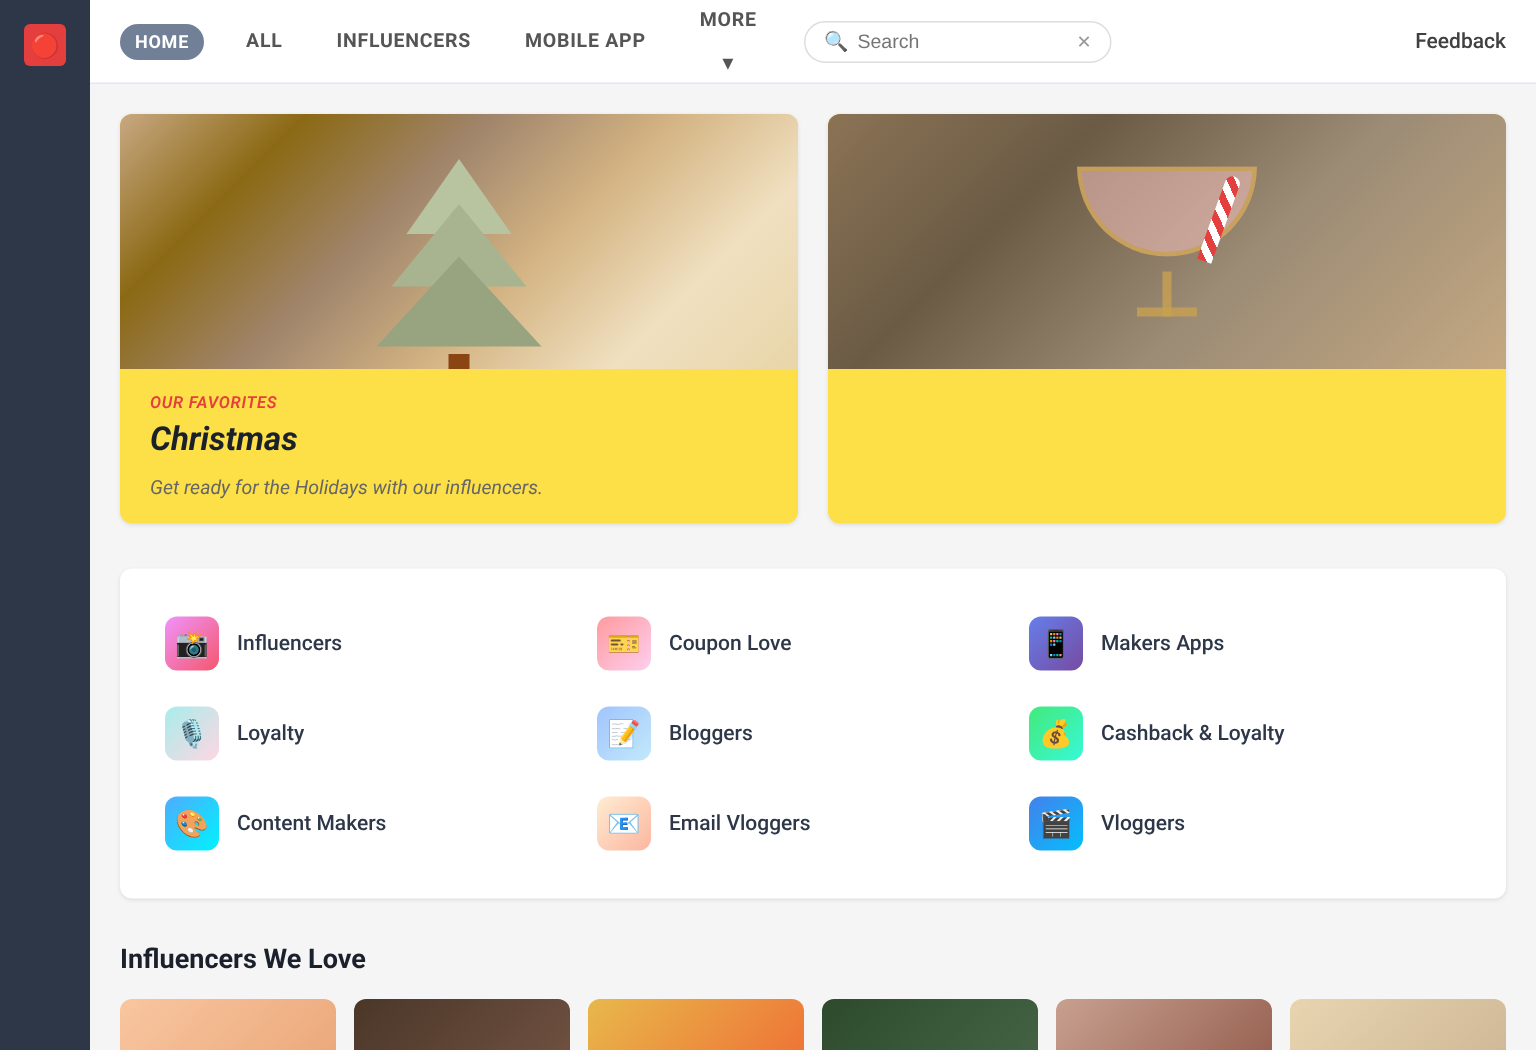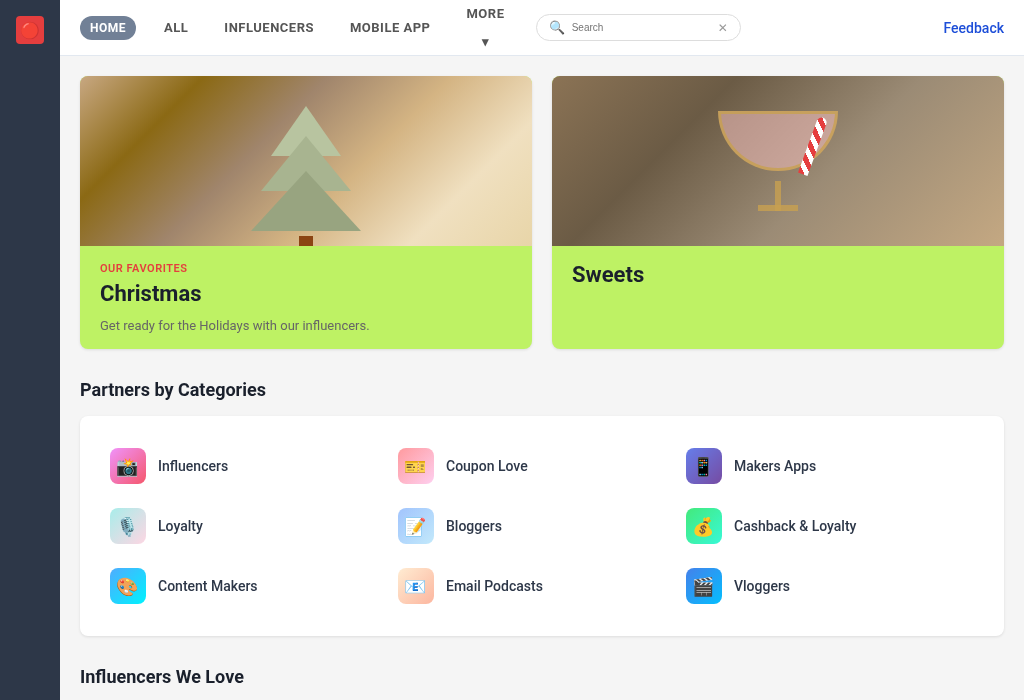--- a/index.html
+++ b/index.html
@@ -76,53 +76,54 @@
       background: white;
       border: 1px solid #ddd;
       border-radius: 20px;
       padding: 5px 12px;
       gap: 6px;
       margin-left: 4px;
     }
     .search-bar input {
       border: none;
       outline: none;
-      font-size: 10px;
+      font-size: 13px;
       color: #333;
       width: 140px;
       background: transparent;
     }
     .search-icon-svg { color: #999; font-size: 13px; }
     .search-close { color: #999; font-size: 12px; cursor: pointer; }
     .nav-spacer { flex: 1; }
     .feedback-link {
-      color: #1d4ed8;
+      color: #404040;
       font-size: 14px;
       font-weight: 500;
       cursor: pointer;
       padding-left: 44px;
     }
 
     
     .content-area {
       padding: 20px;
     }
 
     
     .feature-cards {
       display: grid;
       grid-template-columns: 1fr 1fr;
       gap: 20px;
       margin-bottom: 30px;
     }
     .feature-card {
-      background: #bef264;
+      background: #fde047;
       border-radius: 8px;
       overflow: hidden;
       box-shadow: 0 1px 3px rgba(0,0,0,0.1);
+      font-style: italic;
     }
     .card-image {
       width: 100%;
       height: 170px;
       overflow: hidden;
       position: relative;
     }
     .card-image-christmas {
       background: linear-gradient(135deg, #c8a882 0%, #8B6914 20%, #a0856c 40%, #d4b483 60%, #f0e0c0 80%, #e8d5a8 100%);
       display: flex;
@@ -378,28 +379,26 @@
       <div class="feature-card">
         <div class="card-image card-image-sweets">
           <div class="cocktail-glass">
             <div class="glass-bowl"></div>
             <div class="glass-stem"></div>
             <div class="glass-base"></div>
             <div class="candy-cane"></div>
           </div>
         </div>
         <div class="card-content">
-          <div class="card-title">Sweets</div>
         </div>
       </div>
 
     </div>
 
     <div class="influencers-section">
-      <div class="section-title">Partners by Categories</div>
       <div class="categories-box">
         <div class="categories-grid" id="categories-grid">
         <div class="category-item">
       <div class="category-icon icon-influencers">📸</div>
       <span class="category-label">Influencers</span>
     </div>
             <div class="category-item">
       <div class="category-icon icon-coupon">🎫</div>
       <span class="category-label">Coupon Love</span>
     </div>
@@ -418,21 +417,21 @@
             <div class="category-item">
       <div class="category-icon icon-cashback">💰</div>
       <span class="category-label">Cashback &amp; Loyalty</span>
     </div>
             <div class="category-item">
       <div class="category-icon icon-content">🎨</div>
       <span class="category-label">Content Makers</span>
     </div>
             <div class="category-item">
       <div class="category-icon icon-email">📧</div>
-      <span class="category-label">Email Podcasts</span>
+      <span class="category-label">Email Vloggers</span>
     </div>
             <div class="category-item">
       <div class="category-icon icon-vloggers">🎬</div>
       <span class="category-label">Vloggers</span>
     </div>
           </div>
       </div>
     </div>
 
     <div class="influencers-section">

